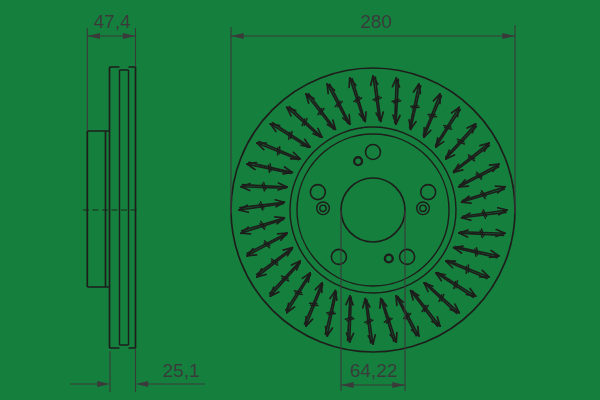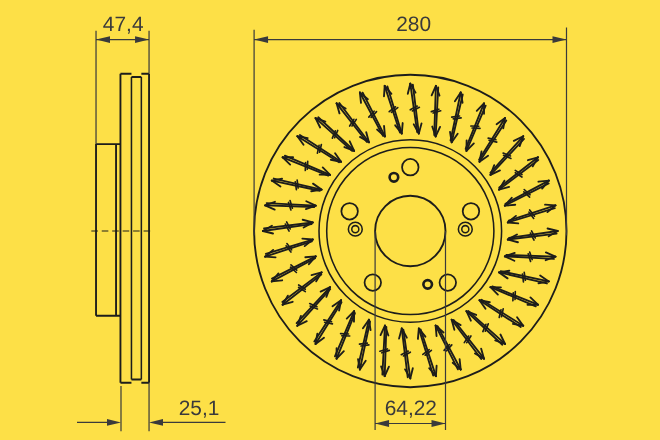--- a/index.html
+++ b/index.html
@@ -1,17 +1,17 @@
 <!DOCTYPE html>
 <html><head>
 <meta charset="utf-8">
 <style>
   html,body{margin:0;padding:0;background:#fff;}
   .canvas{
-    width:600px;height:400px;position:relative;background:#fde047;
+    width:600px;height:400px;position:relative;background:#15803d;
     font-family:"Liberation Sans", sans-serif;overflow:hidden;text-decoration:underline;
   }
   svg text{
     font-family:"Liberation Sans", sans-serif;
     font-size:19px;
     fill:#3a3a3b;
   }
   .obj{stroke:#1d1d1b;stroke-width:1.7;fill:none;}
   .obj-thin{stroke:#1d1d1b;stroke-width:1.4;fill:none;}
   .dim{stroke:#3a3a3b;stroke-width:1.1;fill:none;}

